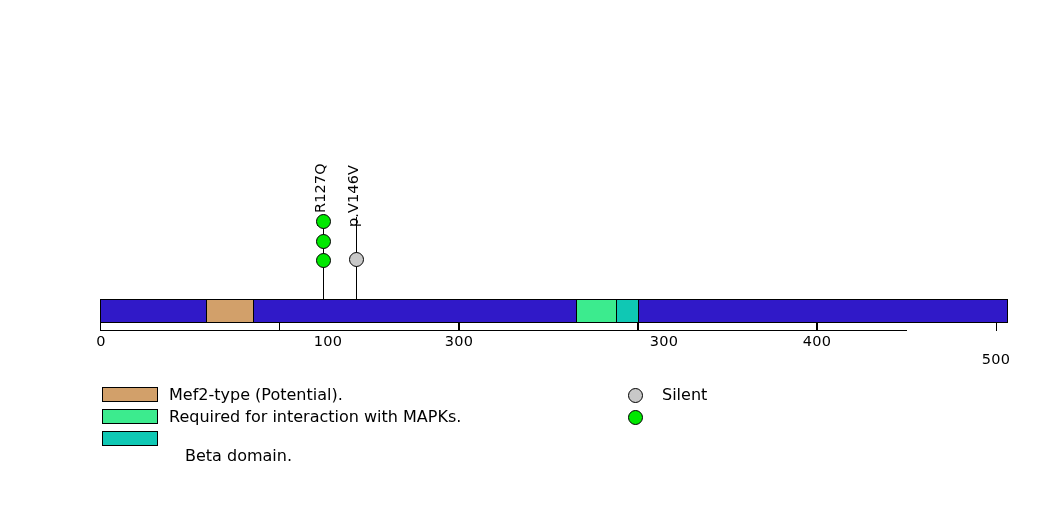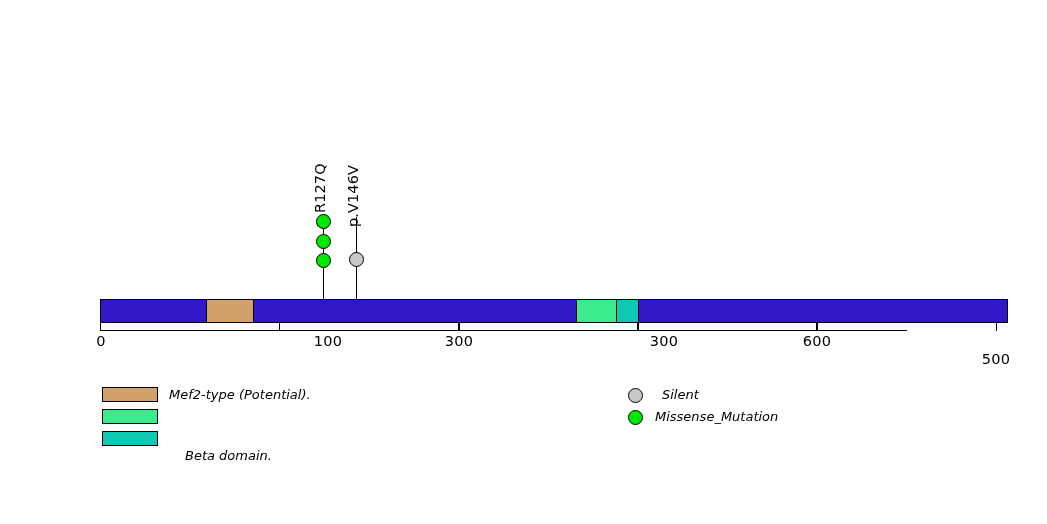--- a/index.html
+++ b/index.html
@@ -90,24 +90,23 @@
   
   .legend-swatch {
     position: absolute;
     width: 56px;
     height: 15px;
     border: 1.4px solid #000000;
     box-sizing: border-box;
   }
   .legend-text {
     position: absolute;
-    font-size: 13px;
+    font-size: 16px;
     line-height: 17px;
     white-space: nowrap;
-    font-style: italic;
   }
   .legend-dot {
     position: absolute;
     width: 15px;
     height: 15px;
     border-radius: 50%;
     border: 1.2px solid #000000;
     box-sizing: border-box;
   }
 </style>
@@ -140,32 +139,32 @@
   <div class="tick" style="left:279.1px;"></div>
   <div class="tick-label" style="left:280px;margin-left:48px;">100</div>
 
   <div class="tick" style="left:458.2px;"></div>
   <div class="tick-label" style="left:459px;">300</div>
 
   <div class="tick" style="left:637.3px;"></div>
   <div class="tick-label" style="left:638px;margin-left:26px;">300</div>
 
   <div class="tick" style="left:816.4px;"></div>
-  <div class="tick-label" style="left:817px;">600</div>
+  <div class="tick-label" style="left:817px;">400</div>
 
   <div class="tick" style="left:995.5px;"></div>
   <div class="tick-label" style="left:996px;margin-top:18px;">500</div>
 
   <div class="legend-swatch" style="left:102px; top:387px; background:#D2A06A;"></div>
   <div class="legend-text" style="left:169px; top:386px;">Mef2-type (Potential).</div>
 
   <div class="legend-swatch" style="left:102px; top:409px; background:#3CEB8E;"></div>
+  <div class="legend-text" style="left:169px; top:408px;">Required for interaction with MAPKs.</div>
 
   <div class="legend-swatch" style="left:102px; top:431px; background:#0FC8B4;"></div>
   <div class="legend-text" style="left:169px; top:447px;margin-left:16px;">Beta domain.</div>
 
   <div class="legend-dot" style="left:628px; top:388px; background:#C8C8C8;"></div>
   <div class="legend-text" style="left:662px; top:386px;">Silent</div>
 
   <div class="legend-dot" style="left:628px; top:410px; background:#00E800;"></div>
-  <div class="legend-text" style="left:655px; top:408px;">Missense_Mutation</div>
 
 </div>
 
 </body></html>

